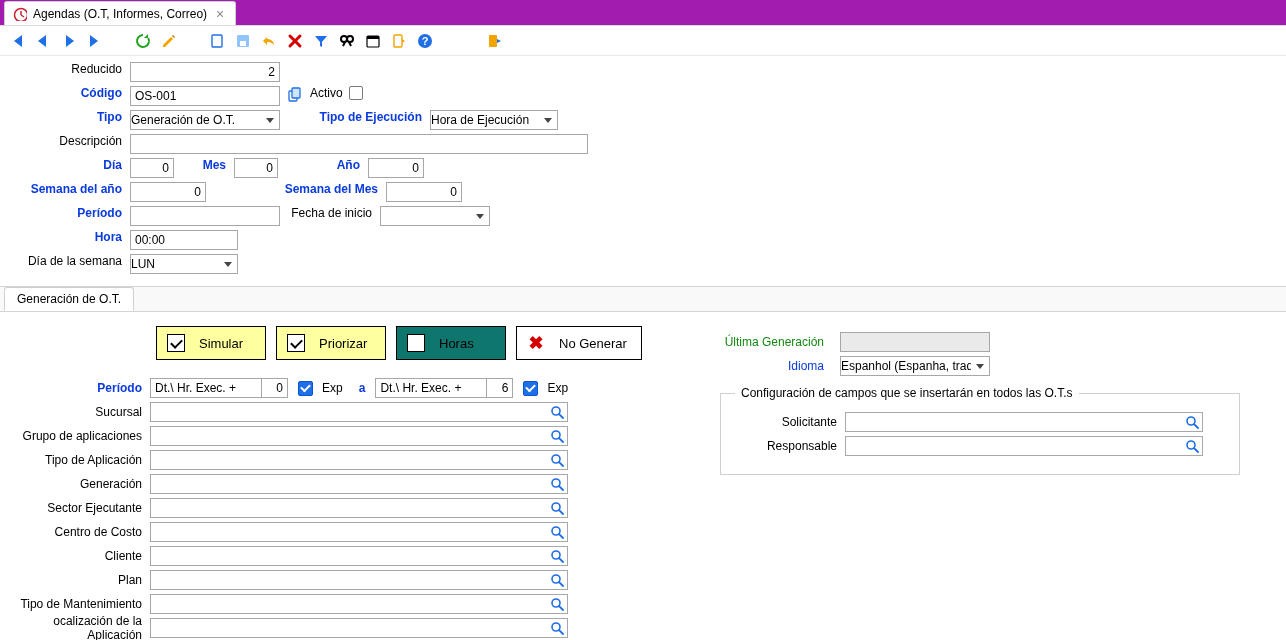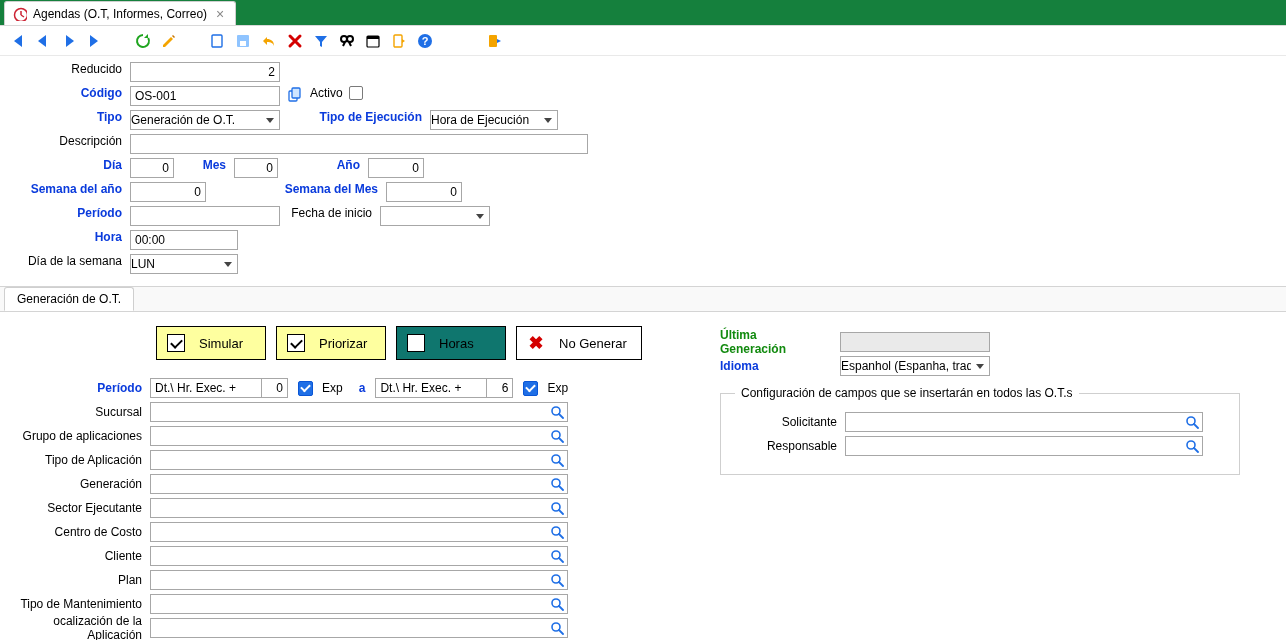--- a/index.html
+++ b/index.html
@@ -1,18 +1,18 @@
 <!DOCTYPE html>
 <html><head>
 <meta charset="utf-8">
 <style>
 html,body{margin:0;padding:0;font-family:"Segoe UI",Tahoma,Arial,sans-serif;font-size:12px;color:#000;background:#fff;width:1286px;height:640px;overflow:hidden}
 *{box-sizing:border-box}
 
-.tabstrip{height:26px;border-bottom:1px solid #d9d9d9;display:flex;align-items:flex-end;padding-left:4px;background:#15803d}
+.tabstrip{height:26px;border-bottom:1px solid #d9d9d9;display:flex;align-items:flex-end;padding-left:4px;background:#a21caf}
 .tab{display:flex;align-items:center;height:24px;padding:0 8px;border:1px solid #cfcfcf;border-bottom:none;background:#fff;border-radius:3px 3px 0 0;gap:6px}
 .tab-ico{width:14px;height:14px;display:inline-flex;align-items:center;justify-content:center}
 .tab-close{width:14px;height:14px;display:inline-flex;align-items:center;justify-content:center;color:#888;font-size:14px;line-height:14px;cursor:pointer}
 
 .toolbar{height:30px;display:flex;align-items:center;padding:0 6px;gap:4px;border-bottom:1px solid #e9e9e9;background:#fff}
 .tbtn{width:22px;height:22px;display:inline-flex;align-items:center;justify-content:center;border-radius:2px;cursor:pointer}
 .tbsep{width:18px}
 
 .form{padding:6px 10px 8px 10px}
 .row{display:flex;height:24px}
@@ -49,21 +49,21 @@
 
 .pwrap{display:flex;align-items:center;gap:6px}
 .pbox{display:flex;align-items:center}
 .pbox .inp{width:112px}
 .pbox .num{width:26px;border-left:none}
 .expchk{width:15px;height:15px;border:1px solid #0a56d6;border-radius:2px;background:#1f6fe6;display:inline-flex;align-items:center;justify-content:center;margin-left:4px}
 .expchk::after{content:"";width:7px;height:4px;border-left:2px solid #fff;border-bottom:2px solid #fff;transform:rotate(-45deg);margin-top:-2px}
 .explab{margin-left:3px;margin-right:6px}
 
 .right .rrow{display:flex;align-items:center;height:24px}
-.right .rlab{width:130px;padding-right:16px;color:#0a3bdc;font-weight:700}
+.right .rlab{width:130px;text-align:right;padding-right:16px;color:#0a3bdc;font-weight:400}
 .right .rlab.green{color:#128a0f}
 .right .box1{width:150px;height:20px;border:1px solid #a7a7a7;background:#eaeaea}
 .right fieldset{border:1px solid #cfcfcf;margin:8px 20px 0 0;padding:10px 14px 16px 14px}
 .right legend{padding:0 6px;color:#000}
 .right .lk2{position:relative;width:358px}
 .right .lk2 .inp{width:100%;padding-right:20px}
 .right .lk2 .mag{position:absolute;right:3px;top:2px;width:16px;height:16px;display:inline-flex;align-items:center;justify-content:center;cursor:pointer}
 
 svg{display:block}
 

